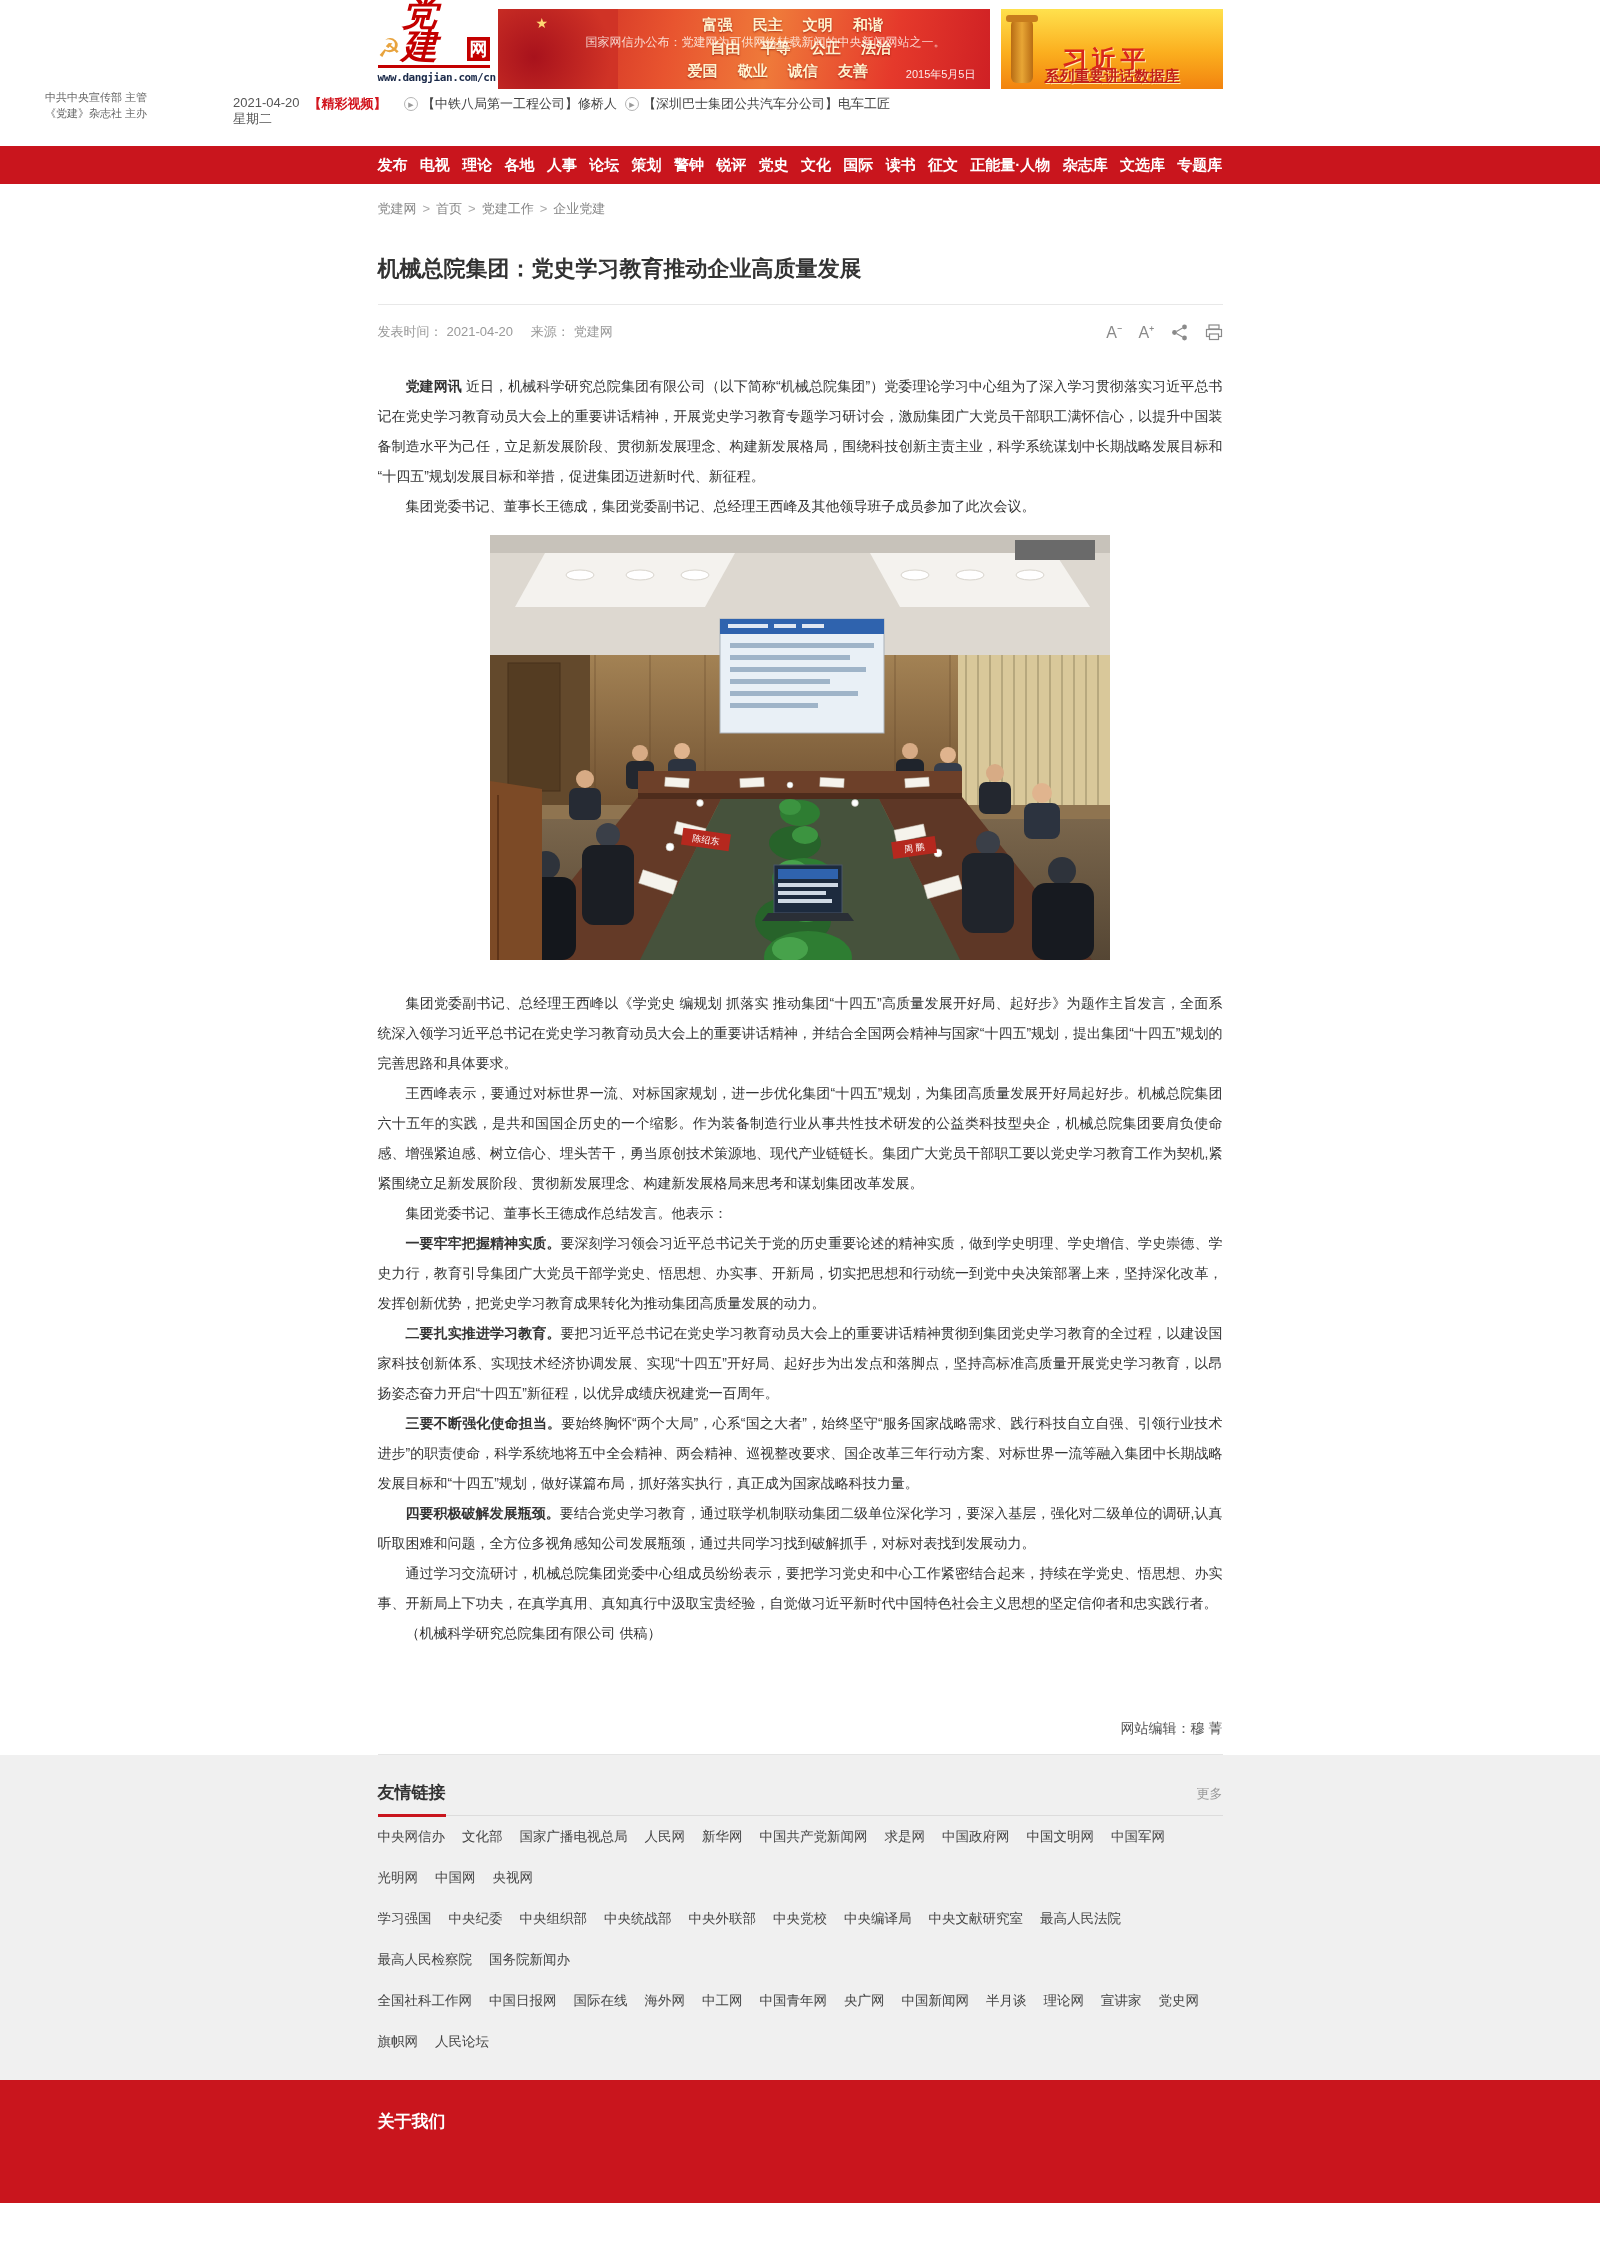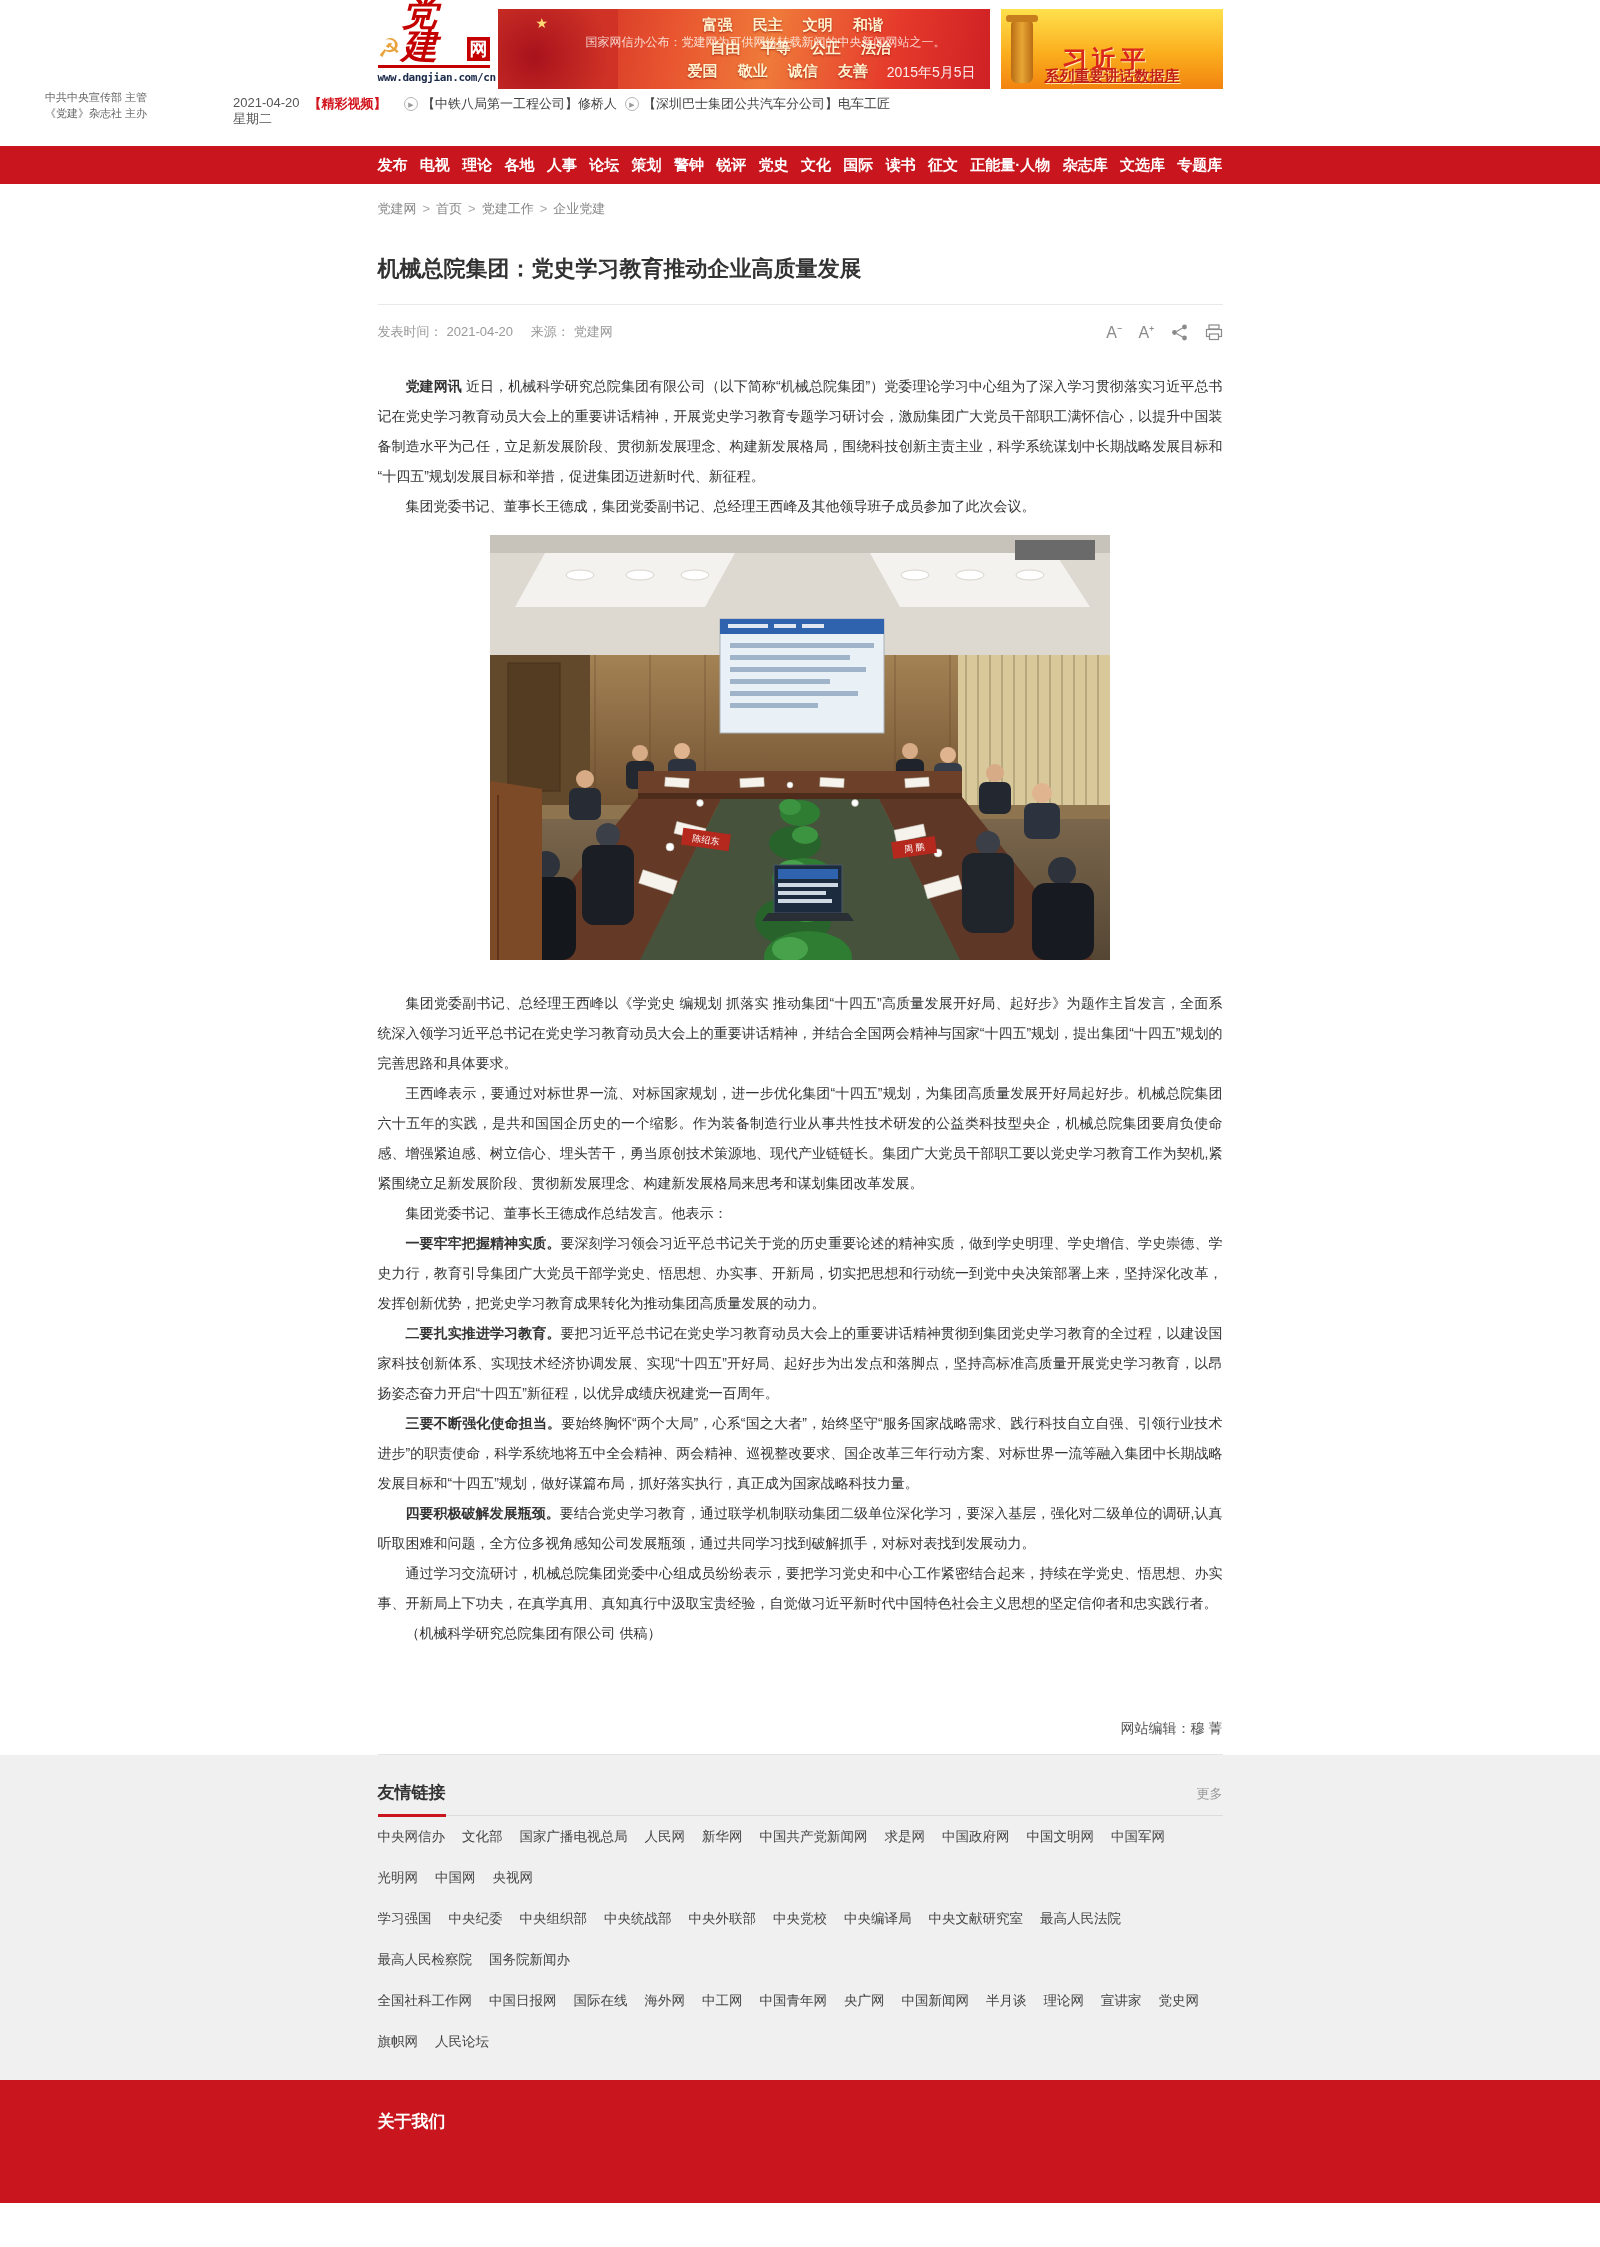--- a/index.html
+++ b/index.html
@@ -22,21 +22,21 @@
   .logo-url{font-family:"DejaVu Sans Mono","Liberation Mono",monospace;font-size:11px;font-weight:bold;color:#1b2a4a;letter-spacing:-0.4px;}
   .banner{height:80px;position:relative;overflow:hidden;}
   .banner1{width:492px;margin-left:8px;background:linear-gradient(100deg,#c0181f,#e8542f 35%,#ef7a3a 55%,#e5392b 80%,#cf2024);}
   .b1-deco{position:absolute;left:0;top:0;width:120px;height:100%;background:radial-gradient(circle at 30% 60%,#a8121c,#d03326 80%);}
   .b1-star{position:absolute;left:38px;top:6px;color:#ffd873;font-size:14px;}
   .b1-row{position:absolute;color:#fff3cf;font-weight:bold;font-size:15px;text-shadow:0 1px 2px rgba(120,0,0,.6);word-spacing:16px;white-space:nowrap;}
   .b1-r0{top:7px;left:205px;}
   .b1-r1{top:30px;left:175px;margin-left:38px;}
   .b1-r2{top:53px;left:190px;}
   .b1-overlay{position:absolute;top:24px;left:88px;width:390px;color:rgba(255,255,250,.78);font-size:12px;line-height:18px;}
-  .b1-date{position:absolute;right:14px;bottom:7px;color:rgba(255,255,255,.9);font-size:14px;}
+  .b1-date{position:absolute;right:14px;bottom:7px;color:rgba(255,255,255,.9);font-size:11px;}
   .banner2{width:222px;margin-left:11px;background:linear-gradient(180deg,#ffe14d,#fbae1e 55%,#f2830f);}
   .b2-pillar{position:absolute;left:10px;top:10px;width:22px;height:64px;background:linear-gradient(90deg,#b86c14,#e8a635 50%,#b86c14);border-radius:6px;}
   .b2-pillar:before{content:"";position:absolute;left:-5px;top:-4px;width:32px;height:7px;background:#c77c1d;border-radius:3px;}
   .b2-line1{position:absolute;left:62px;top:10px;font-size:25px;font-weight:bold;color:#d8261c;letter-spacing:4px;text-shadow:1px 1px 0 #fff3b0;margin-top:24px;}
   .b2-line2{position:absolute;left:44px;top:58px;font-size:15px;font-weight:bold;color:#c3201a;text-shadow:1px 1px 0 #ffe9a0;white-space:nowrap;text-decoration:underline;}
   .header-bottom{display:flex;align-items:flex-start;padding:0 0 10px;margin-left:45px;}
   .sponsor{width:130px;flex:0 0 130px;font-size:11px;color:#666;line-height:16px;}
   .hdate{margin-left:58px;font-size:13px;color:#555;padding-top:6px;}
   .videos{margin-left:auto;font-size:13px;color:#444;padding-top:6px;white-space:nowrap;}
   .vlabel{color:#d2151e;font-weight:bold;margin-right:6px;}

